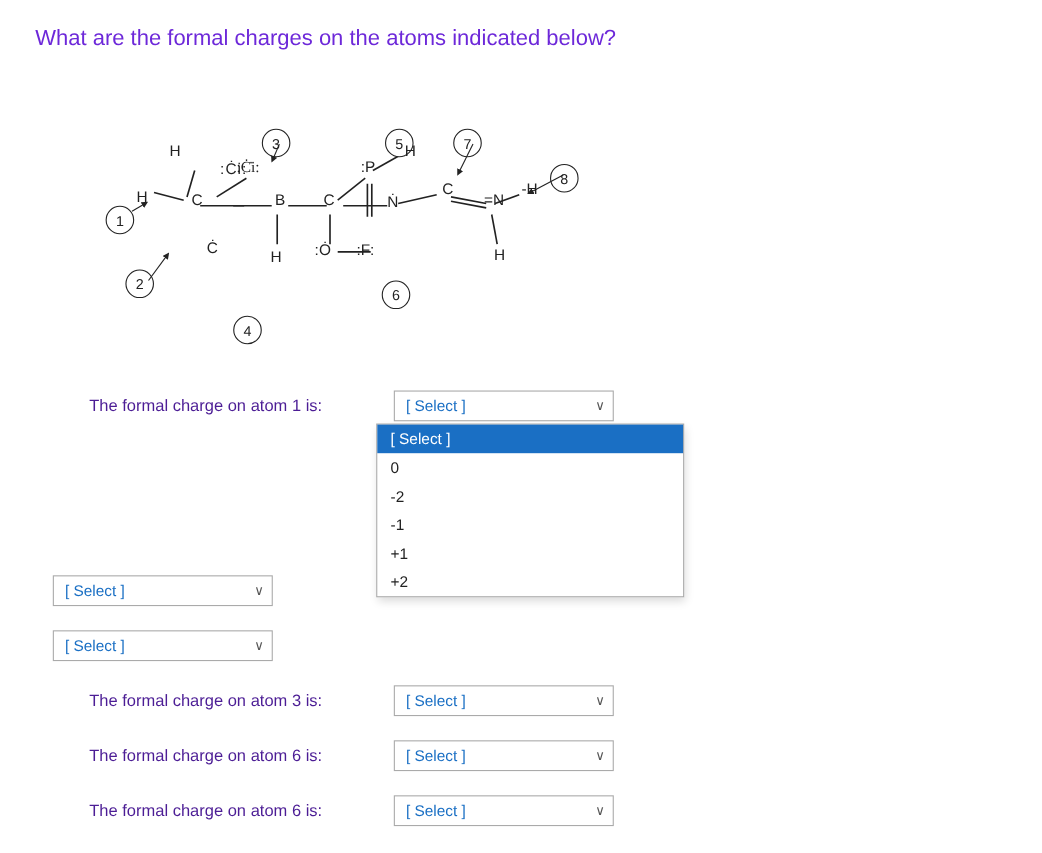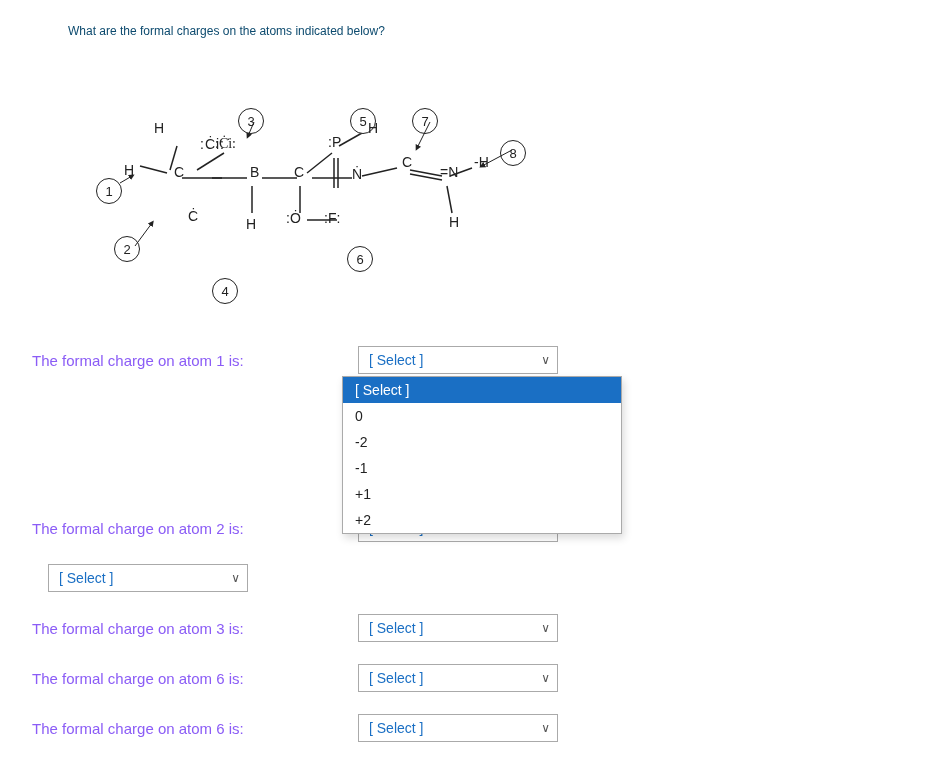--- a/index.html
+++ b/index.html
@@ -5,24 +5,23 @@
     * { box-sizing: border-box; margin: 0; padding: 0; }
     body {
       font-family: Arial, sans-serif;
       background: #fff;
       color: #222;
       padding: 24px 32px;
       font-size: 15px;
     }
 
     .question-title {
-      font-size: 12px;
+      font-size: 20px;
       margin-bottom: 20px;
-      color: #0c4a6e;
-      margin-left: 36px;
+      color: #6d28d9;
     }
 
     .molecule-container {
       position: relative;
       width: 560px;
       height: 260px;
       margin-bottom: 28px;
       margin-left: 20px;
     }
 
@@ -60,23 +59,24 @@
     
     .form-row {
       display: flex;
       align-items: center;
       margin-bottom: 22px;
       position: relative;
     }
 
     .form-label {
       font-size: 15px;
-      color: #8b5cf6;
+      color: #4c1d95;
       width: 310px;
       flex-shrink: 0;
+      text-align: center;
     }
 
     .select-wrapper {
       position: relative;
       display: inline-block;
       padding-left: 16px;
     }
 
     .form-select {
       appearance: none;
@@ -255,21 +255,20 @@
         <div class="dropdown-option">0</div>
         <div class="dropdown-option">-2</div>
         <div class="dropdown-option">-1</div>
         <div class="dropdown-option">+1</div>
         <div class="dropdown-option">+2</div>
       </div>
     </div>
   </div>
 
   <div class="form-row" style="margin-top: 140px;">
-    <span class="form-label">The formal charge on atom 2 is:</span>
     <div class="select-wrapper">
       <select class="form-select">
         <option value="select">[ Select ]</option>
         <option value="0">0</option>
         <option value="-2">-2</option>
         <option value="-1">-1</option>
         <option value="+1">+1</option>
         <option value="+2">+2</option>
       </select>
       <span class="chevron-icon">∨</span>

